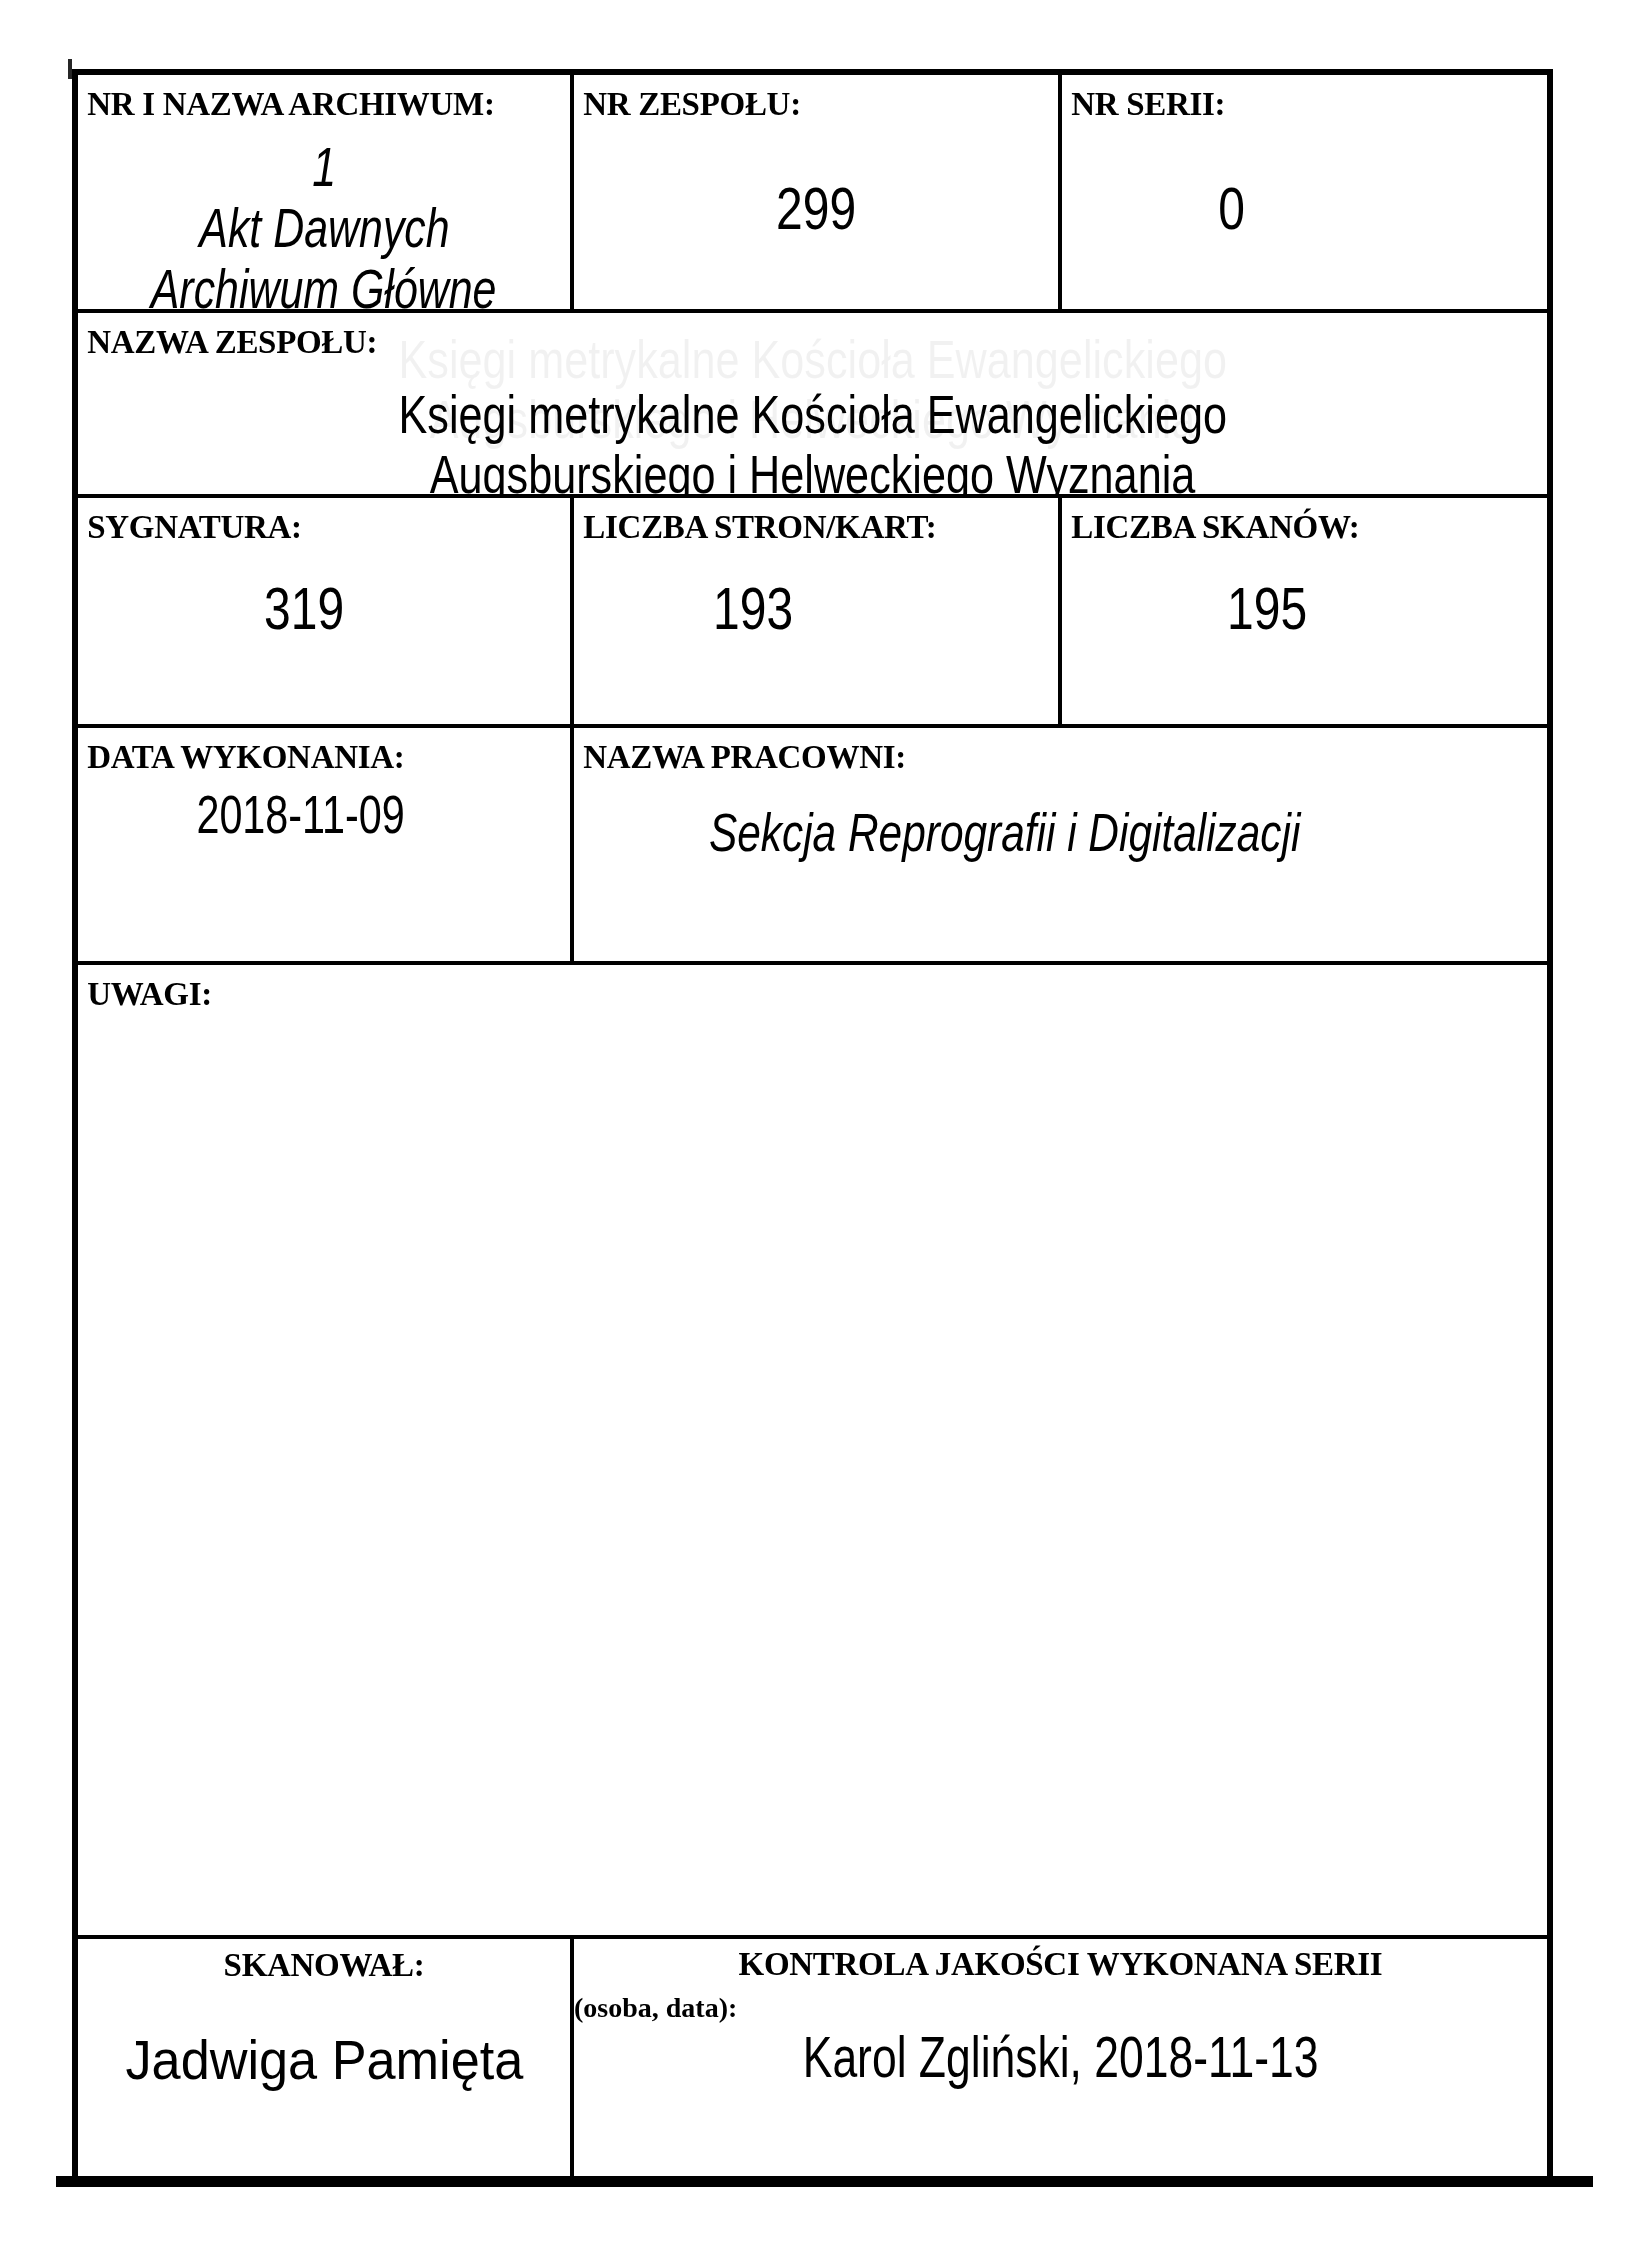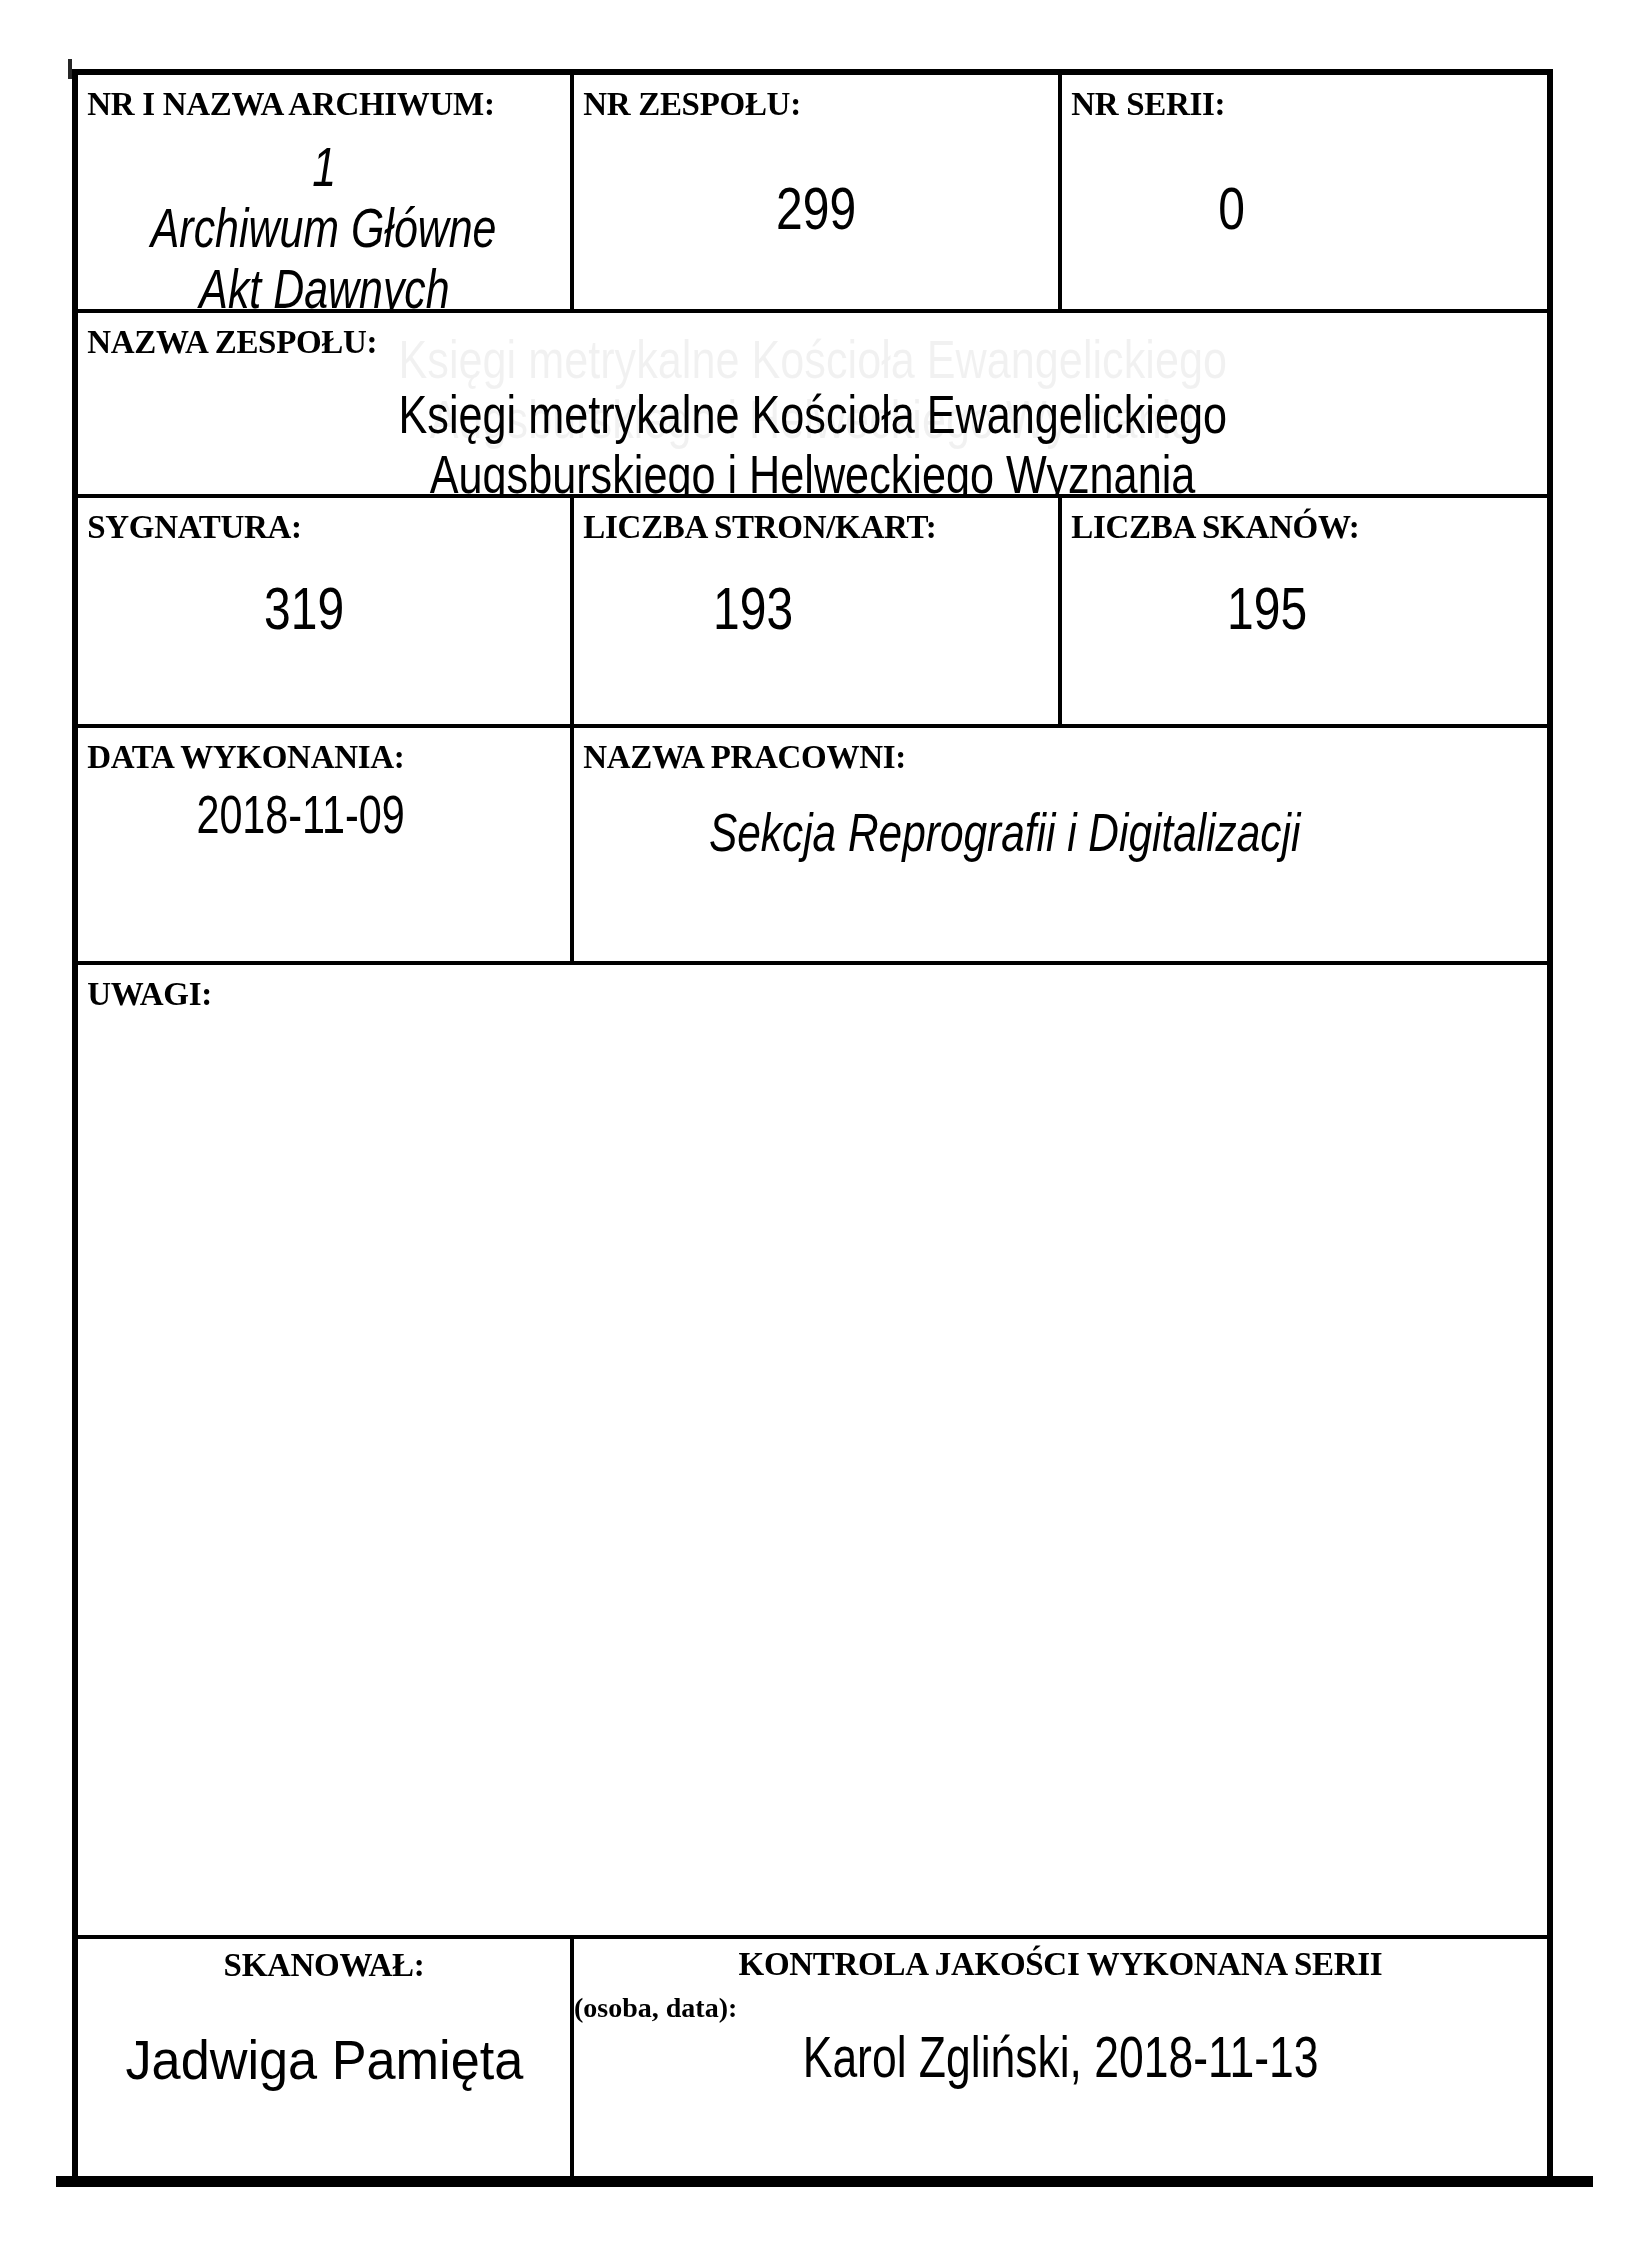--- a/index.html
+++ b/index.html
@@ -147,22 +147,22 @@
 
   <div class="corner-tick"></div>
 
   <div class="tbl">
 
     <div class="row first r1">
       <div class="cell firstc w1">
         <span class="lbl">NR I NAZWA ARCHIWUM:</span>
         <div class="valwrap archive-vals">
           <div><span class="cond78">1</span></div>
+          <div><span class="cond78">Akt Dawnych</span></div>
           <div><span class="cond78">Archiwum Główne</span></div>
-          <div><span class="cond78">Akt Dawnych</span></div>
         </div>
       </div>
       <div class="cell w2">
         <span class="lbl">NR ZESPOŁU:</span>
         <div class="valwrap num">
           <span class="cond">299</span>
         </div>
       </div>
       <div class="cell wrest">
         <span class="lbl">NR SERII:</span>

